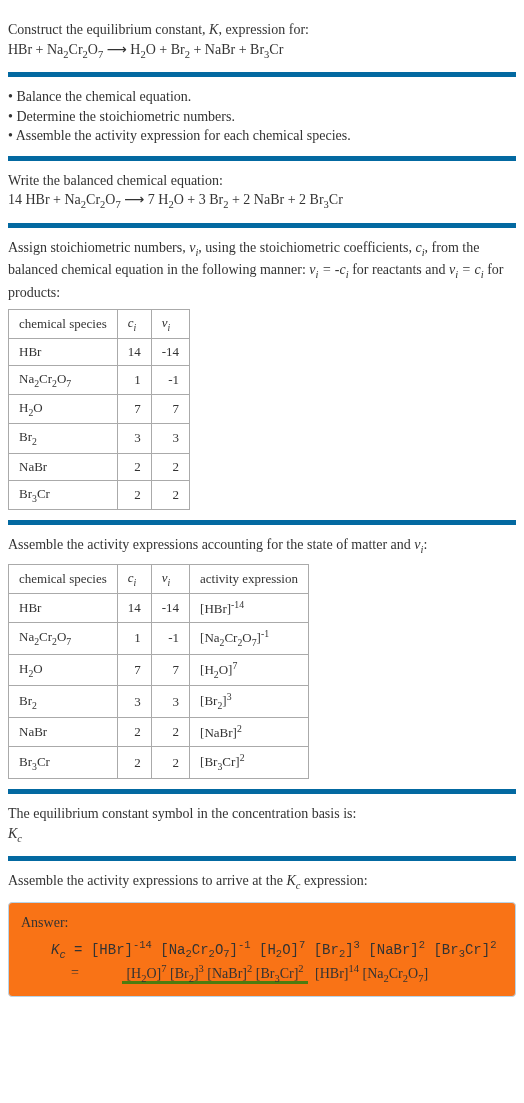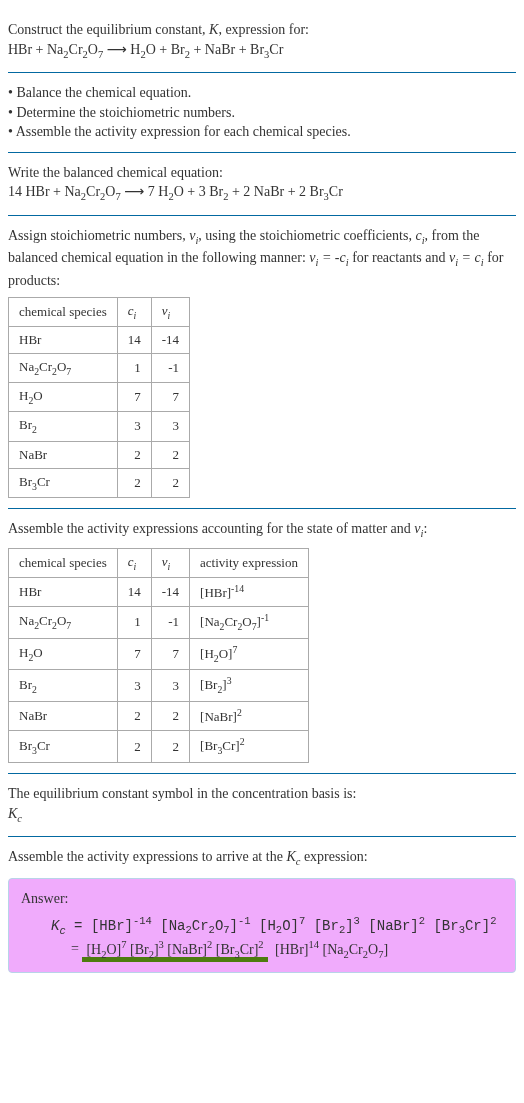--- a/index.html
+++ b/index.html
@@ -6,56 +6,57 @@
     body {
       font-family: Georgia, 'Times New Roman', serif;
       font-size: 14px;
       color: #333;
       background: #fff;
       width: 524px;
       padding: 10px 8px;
       line-height: 1.4;
     }
     .section {
-      border-bottom: 1px solid #0369a1;
+      border-bottom: 5px solid #0369a1;
       padding: 10px 0;
     }
     .section:last-of-type { border-bottom: none; }
     .sub { font-size: 0.75em; vertical-align: sub; }
     .sup { font-size: 0.75em; vertical-align: super; }
     .italic { font-style: italic; }
     .arrow { font-family: Arial, sans-serif; }
     table {
       border-collapse: collapse;
       margin-top: 6px;
     }
     th, td {
       border: 1px solid #aaa;
       padding: 4px 10px;
       text-align: left;
       font-weight: normal;
       font-size: 13px;
     }
     td.num { text-align: right; }
     .answer-box {
-      background: #f0abfc;
+      background: #f97316;
       border: 1px solid #b8d4e8;
       border-radius: 4px;
       padding: 10px 12px;
       margin-top: 8px;
     }
     .answer-label { margin-bottom: 6px; }
     .frac {
       display: inline-block;
       vertical-align: middle;
       text-align: center;
     }
     .frac .num-line {
-      border-bottom: 5px solid #4d7c0f;
+      border-bottom: 3px solid #4d7c0f;
       padding: 0 4px;
+      margin-left: 40px;
     }
     .frac .den {
       padding: 0 4px;
     }
     .eq-line { white-space: nowrap; }
     .indent { padding-left: 30px; font-family: Liberation Mono, monospace; }
     .indent2 { padding-left: 50px; }
   </style>
 </head>
 <body>

